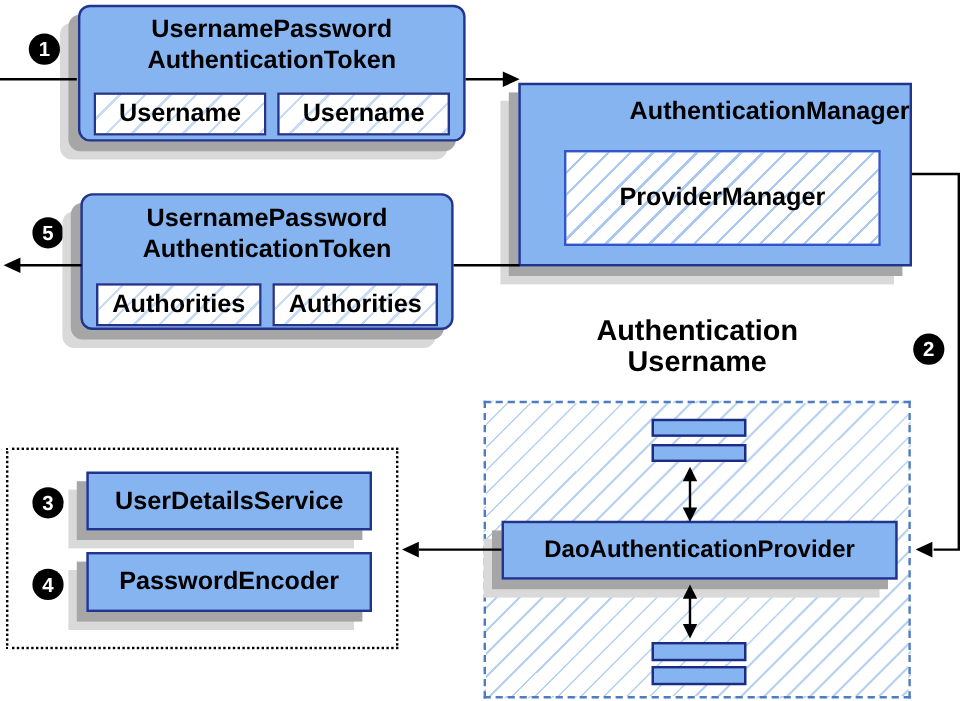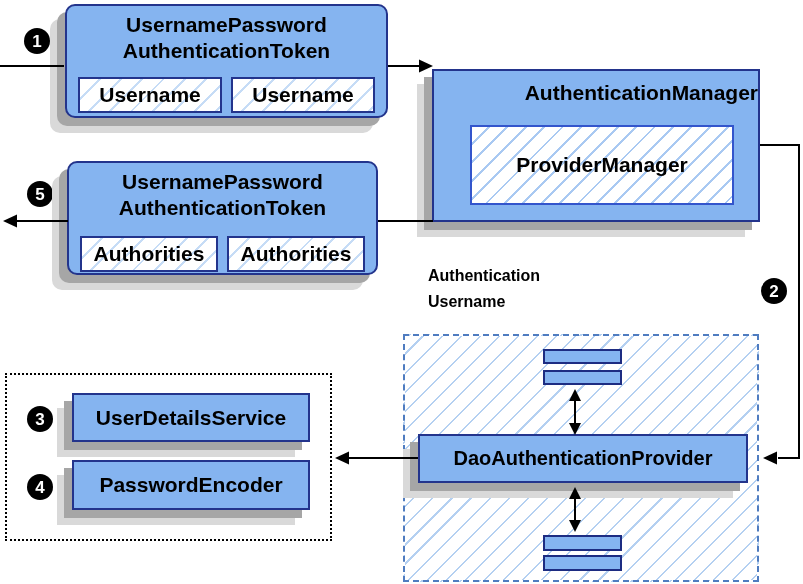--- a/index.html
+++ b/index.html
@@ -79,21 +79,21 @@
     <div class="token-title">
       <div>UsernamePassword</div>
       <div>AuthenticationToken</div>
     </div>
     <div class="fields" style="top:73px;">
       <div class="field hatch-light">Authorities</div>
       <div class="field hatch-light">Authorities</div>
     </div>
   </div>
 
-  <div class="abs bold" style="left:428px;top:263px;width:306px;font-size:16px;line-height:26px;">
+  <div class="abs bold" style="left:428px;top:263px;width:306px;text-align:center;font-size:24px;line-height:26px;">
     <div>Authentication</div>
     <div>Username</div>
   </div>
 
   <div class="abs hatch-group" style="left:403px;top:334px;width:356px;height:248px;border:2px dashed #4f7cc0;"></div>
 
   <div class="abs small-rect" style="left:543px;top:349px;width:79px;height:15px;"></div>
   <div class="abs small-rect" style="left:543px;top:370px;width:79px;height:15px;"></div>
 
   <div class="abs node center bold nowrap" style="left:418px;top:434px;width:330px;height:49px;font-size:20px;">DaoAuthenticationProvider</div>

